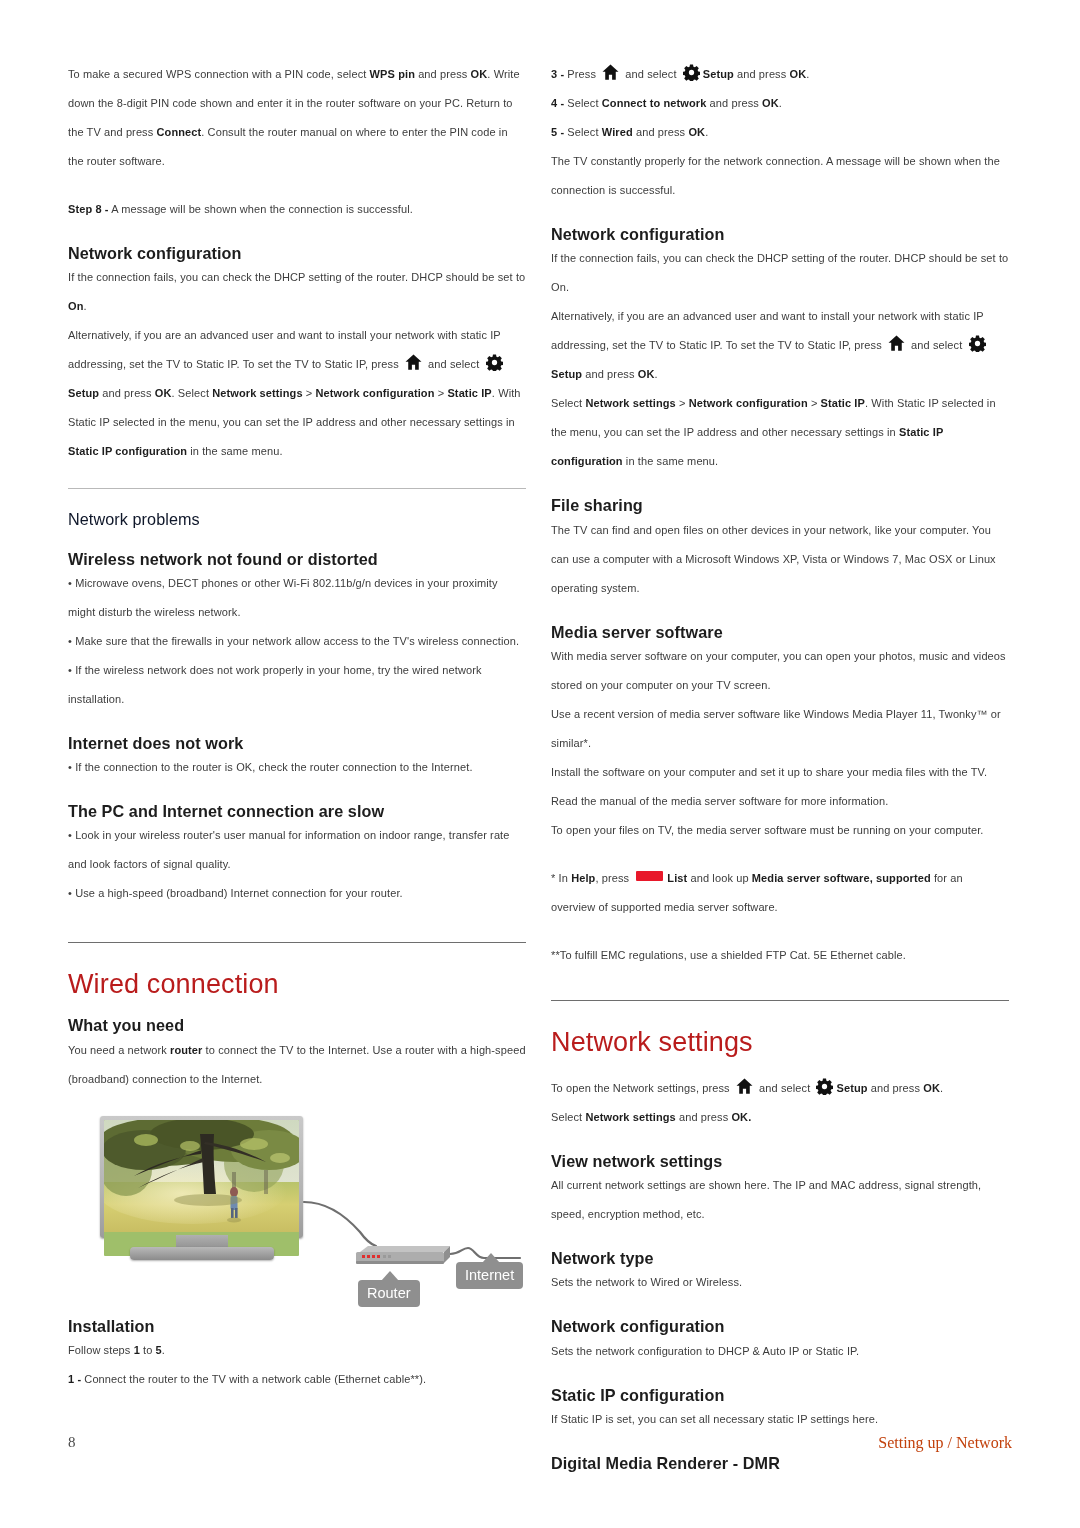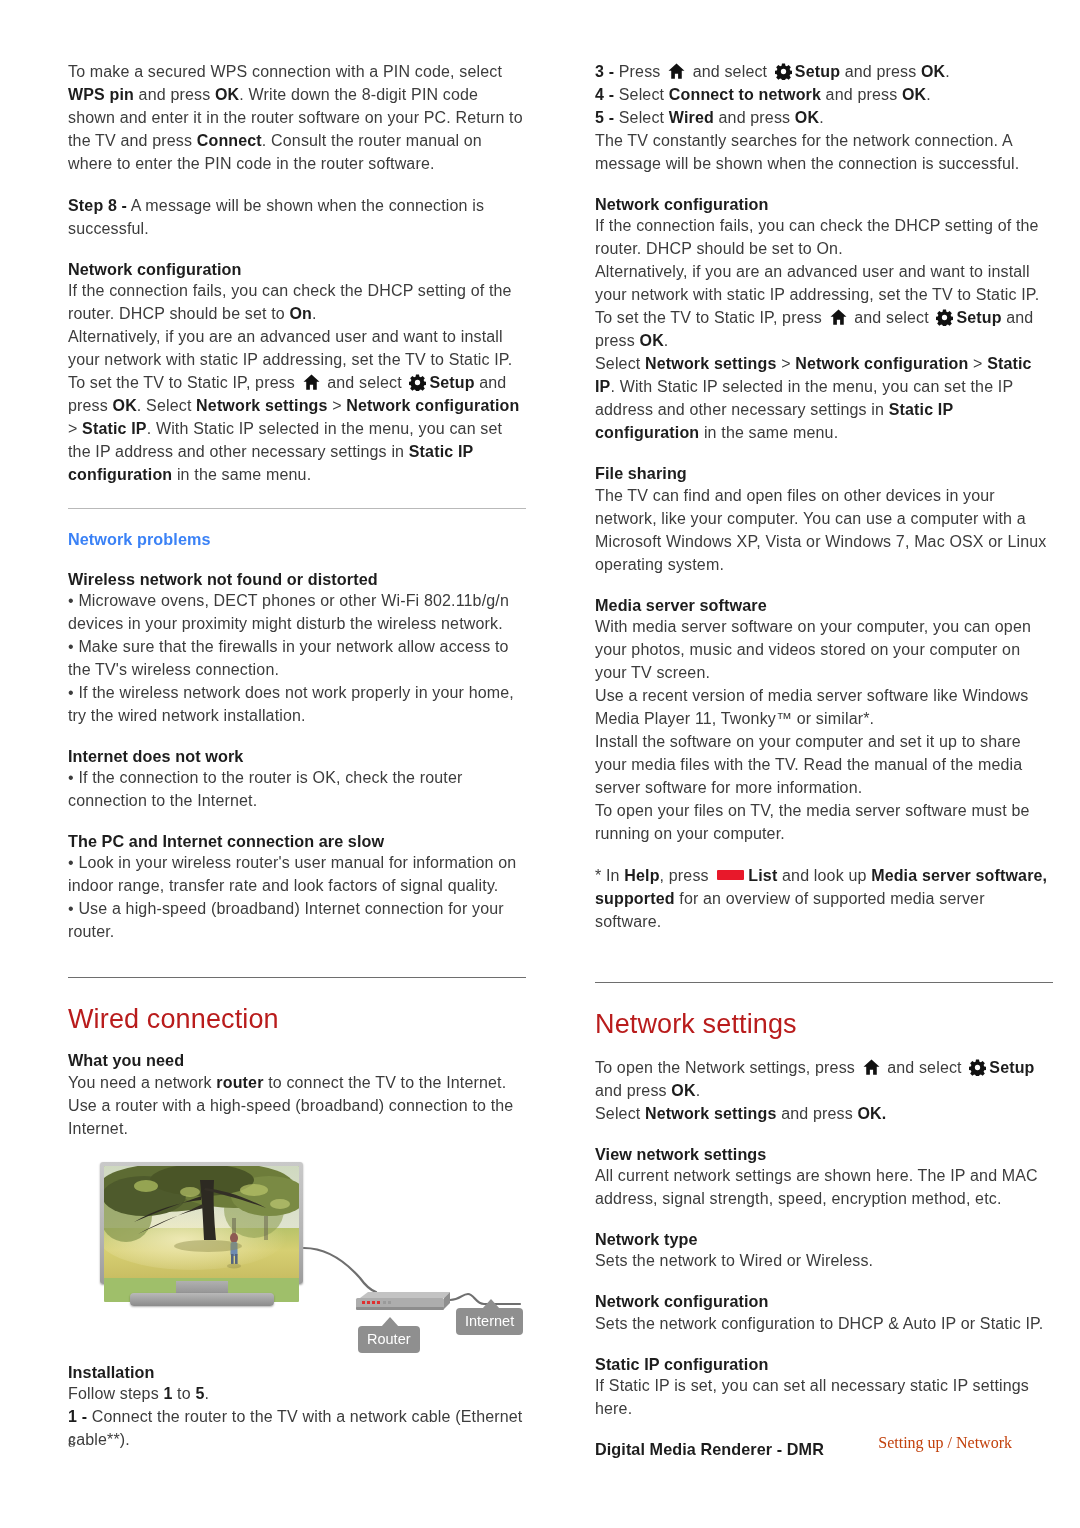--- a/index.html
+++ b/index.html
@@ -9,26 +9,26 @@
     font-family:"Liberation Sans", sans-serif;
     color:#3a3a3a;
     -webkit-font-smoothing:antialiased;
     position:relative;
     overflow:hidden;
   }
   .page { position:absolute; left:0; top:0; width:1080px; height:1528px; }
 
   .col { position:absolute; width:458px; top:60px; }
   .col-left  { left:68px; }
-  .col-right { left:551px;margin-left:44px; }
+  .col-right { left:551px; }
 
   p, .para {
     margin:0 0 0 0;
-    font-size:16px;
-    line-height:23px;
+    font-size:11px;
+    line-height:29px;
     letter-spacing:0.01em;
     color:#3c3c3c;
   }
   .gap { height:19px; }
 
   h3.sub {
     margin:0;
     font-size:16.2px;
     line-height:20.3px;
     font-weight:bold;
@@ -158,21 +158,21 @@
             <path d="M10 0.6 L19.4 9.2 L16.2 9.2 L16.2 18.4 L11.9 18.4 L11.9 12.6 L8.1 12.6 L8.1 18.4 L3.8 18.4 L3.8 9.2 L0.6 9.2 Z" fill="#111"></path>
           </svg></span><span> and select </span><span class="ic ic-gear"><svg viewBox="0 0 20 20">
             <path d="M8.2 0.6 h3.6 l0.45 2.5 a7 7 0 0 1 1.75 0.72 l2.07-1.45 2.55 2.55 -1.45 2.07 a7 7 0 0 1 0.72 1.75 l2.5 0.45 v3.6 l-2.5 0.45 a7 7 0 0 1 -0.72 1.75 l1.45 2.07 -2.55 2.55 -2.07-1.45 a7 7 0 0 1 -1.75 0.72 l-0.45 2.5 h-3.6 l-0.45-2.5 a7 7 0 0 1 -1.75-0.72 l-2.07 1.45 -2.55-2.55 1.45-2.07 a7 7 0 0 1 -0.72-1.75 l-2.5-0.45 v-3.6 l2.5-0.45 a7 7 0 0 1 0.72-1.75 l-1.45-2.07 2.55-2.55 2.07 1.45 a7 7 0 0 1 1.75-0.72 z" fill="#111"></path>
             <circle cx="10" cy="10" r="3.1" fill="#fff"></circle>
           </svg></span><b>Setup</b><span> and press </span><b>OK</b><span>. Select </span><b>Network settings</b><span> &gt; </span><b>Network configuration</b><span> &gt; </span><b>Static IP</b><span>. With Static IP selected in the menu, you can set the IP address and other necessary settings in </span><b>Static IP configuration</b><span> in the same menu.</span></p>
 
     <div style="height:22px"></div>
     <hr class="rule">
     <div style="height:20px"></div>
 
-    <h3 class="sub" style="font-weight:bold;color:#3b82f6">Network problems</h3>
+    <h3 class="sub" style="font-weight:normal;color:#0f172a">Network problems</h3>
 
     <div class="gap"></div>
 
     <h3 class="sub">Wireless network not found or distorted</h3>
     <p class="para">• <span>Microwave ovens, DECT phones or other Wi-Fi 802.11b/g/n devices in your proximity might disturb the wireless network.</span></p>
     <p class="para">• <span>Make sure that the firewalls in your network allow access to the TV's wireless connection.</span></p>
     <p class="para">• <span>If the wireless network does not work properly in your home, try the wired network installation.</span></p>
 
     <div class="gap"></div>
 
@@ -298,21 +298,21 @@
             <path d="M10 0.6 L19.4 9.2 L16.2 9.2 L16.2 18.4 L11.9 18.4 L11.9 12.6 L8.1 12.6 L8.1 18.4 L3.8 18.4 L3.8 9.2 L0.6 9.2 Z" fill="#111"></path>
           </svg></span><span> and select </span><span class="ic ic-gear"><svg viewBox="0 0 20 20">
             <path d="M8.2 0.6 h3.6 l0.45 2.5 a7 7 0 0 1 1.75 0.72 l2.07-1.45 2.55 2.55 -1.45 2.07 a7 7 0 0 1 0.72 1.75 l2.5 0.45 v3.6 l-2.5 0.45 a7 7 0 0 1 -0.72 1.75 l1.45 2.07 -2.55 2.55 -2.07-1.45 a7 7 0 0 1 -1.75 0.72 l-0.45 2.5 h-3.6 l-0.45-2.5 a7 7 0 0 1 -1.75-0.72 l-2.07 1.45 -2.55-2.55 1.45-2.07 a7 7 0 0 1 -0.72-1.75 l-2.5-0.45 v-3.6 l2.5-0.45 a7 7 0 0 1 0.72-1.75 l-1.45-2.07 2.55-2.55 2.07 1.45 a7 7 0 0 1 1.75-0.72 z" fill="#111"></path>
             <circle cx="10" cy="10" r="3.1" fill="#fff"></circle>
           </svg></span><b>Setup</b><span> and press </span><b>OK</b><span>.</span></p>
 
     <p class="para"><b>4 -</b><span> Select </span><b>Connect to network</b><span> and press </span><b>OK</b><span>.</span></p>
 
     <p class="para"><b>5 -</b><span> Select </span><b>Wired</b><span> and press </span><b>OK</b><span>.</span></p>
 
-    <p class="para">The TV constantly searches for the network connection. A message will be shown when the connection is successful.</p>
+    <p class="para">The TV constantly properly for the network connection. A message will be shown when the connection is successful.</p>
 
     <div class="gap"></div>
 
     <h3 class="sub">Network configuration</h3>
     <p class="para"><span>If the connection fails, you can check the DHCP setting of the router. DHCP should be set to On.</span><br><span>Alternatively, if you are an advanced user and want to install your network with static IP addressing, set the TV to Static IP. To set the TV to Static IP, press </span><span class="ic ic-home"><svg viewBox="0 0 20 19">
             <path d="M10 0.6 L19.4 9.2 L16.2 9.2 L16.2 18.4 L11.9 18.4 L11.9 12.6 L8.1 12.6 L8.1 18.4 L3.8 18.4 L3.8 9.2 L0.6 9.2 Z" fill="#111"></path>
           </svg></span><span> and select </span><span class="ic ic-gear"><svg viewBox="0 0 20 20">
             <path d="M8.2 0.6 h3.6 l0.45 2.5 a7 7 0 0 1 1.75 0.72 l2.07-1.45 2.55 2.55 -1.45 2.07 a7 7 0 0 1 0.72 1.75 l2.5 0.45 v3.6 l-2.5 0.45 a7 7 0 0 1 -0.72 1.75 l1.45 2.07 -2.55 2.55 -2.07-1.45 a7 7 0 0 1 -1.75 0.72 l-0.45 2.5 h-3.6 l-0.45-2.5 a7 7 0 0 1 -1.75-0.72 l-2.07 1.45 -2.55-2.55 1.45-2.07 a7 7 0 0 1 -0.72-1.75 l-2.5-0.45 v-3.6 l2.5-0.45 a7 7 0 0 1 0.72-1.75 l-1.45-2.07 2.55-2.55 2.07 1.45 a7 7 0 0 1 1.75-0.72 z" fill="#111"></path>
             <circle cx="10" cy="10" r="3.1" fill="#fff"></circle>
           </svg></span><b>Setup</b><span> and press </span><b>OK</b><span>.</span><br><span>Select </span><b>Network settings</b><span> &gt; </span><b>Network configuration</b><span> &gt; </span><b>Static IP</b><span>. With Static IP selected in the menu, you can set the IP address and other necessary settings in </span><b>Static IP configuration</b><span> in the same menu.</span></p>
@@ -329,20 +329,21 @@
     <p class="para">Use a recent version of media server software like Windows Media Player 11, Twonky™ or similar*.</p>
     <p class="para">Install the software on your computer and set it up to share your media files with the TV. Read the manual of the media server software for more information.</p>
     <p class="para">To open your files on TV, the media server software must be running on your computer.</p>
 
     <div class="gap"></div>
 
     <p class="para"><span>* In </span><b>Help</b><span>, press </span><span class="ic ic-redkey"></span><b>List</b><span> and look up </span><b>Media server software, supported</b><span> for an overview of supported media server software.</span></p>
 
     <div class="gap"></div>
 
+    <p class="para">**To fulfill EMC regulations, use a shielded FTP Cat. 5E Ethernet cable.</p>
 
     <div style="height:30px"></div>
     <hr class="rule dark">
     <div style="height:24px"></div>
 
     <h2 class="chapter">Network settings</h2>
 
     <div style="height:15px"></div>
 
     <p class="para"><span>To open the Network settings, press </span><span class="ic ic-home"><svg viewBox="0 0 20 19">

